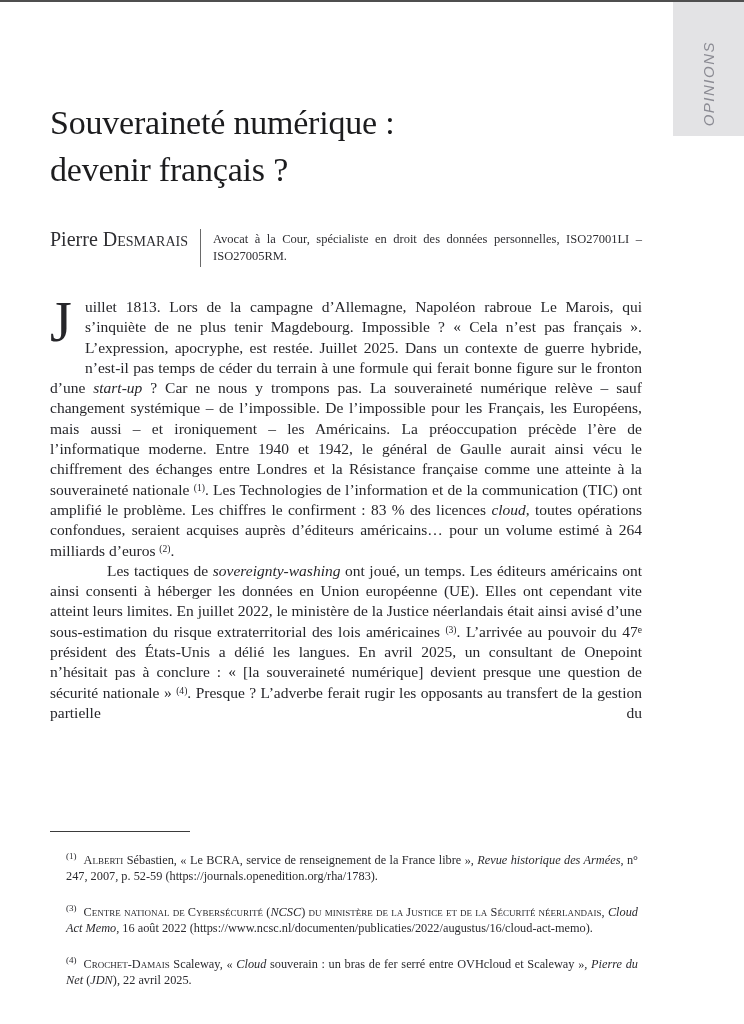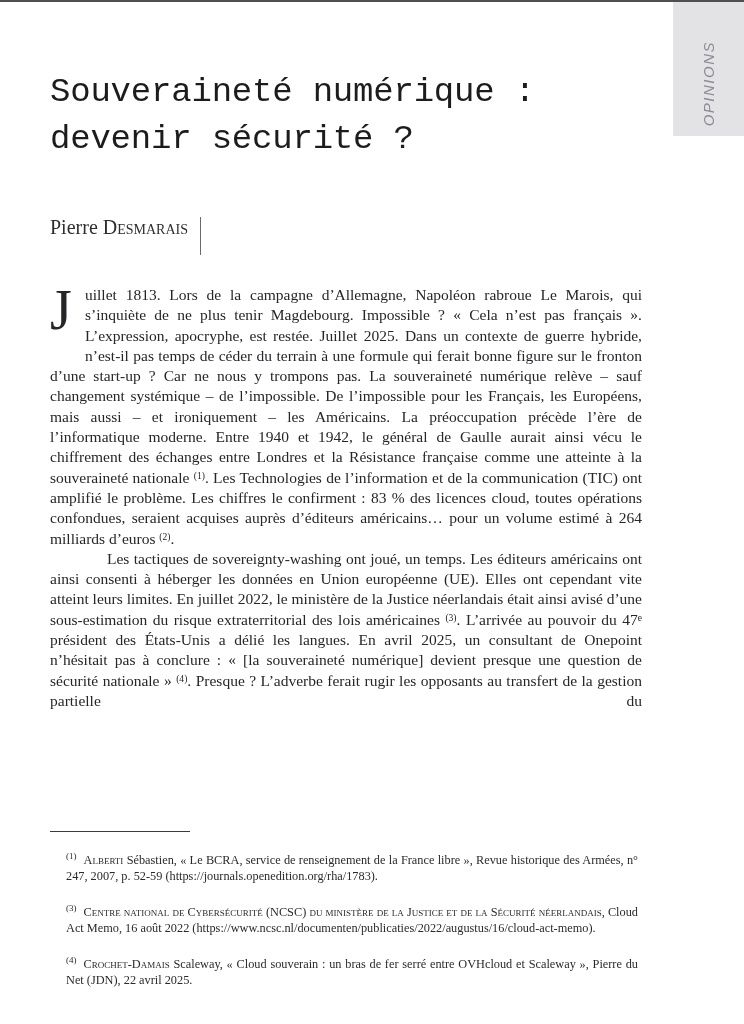--- a/index.html
+++ b/index.html
@@ -13,62 +13,63 @@
     position:absolute;right:0;top:2px;width:71px;height:134px;background:#e3e3e5;
     display:flex;align-items:center;justify-content:center;
   }
   .tab-text{
     writing-mode:vertical-rl;transform:rotate(180deg);
     font-family:"Liberation Sans",sans-serif;font-style:italic;
     font-size:15px;letter-spacing:1.5px;color:#8b8b93;margin-top:30px;
   }
   .content{position:absolute;left:50px;top:0;width:592px;}
   .title{
-    margin:69px 0 0 0;font-family:Liberation Mono, monospace;font-weight:400;
+    margin:99px 0 0 0;font-family:Liberation Serif, serif;font-weight:400;
     font-size:34px;line-height:47px;color:#1c1c1e;letter-spacing:-0.2px;
   }
   .title-line{display:block;}
-  .author-block{display:flex;align-items:flex-start;margin-top:52px;color:#2e2e32;}
+  .author-block{display:flex;align-items:flex-start;margin-top:34px;color:#2e2e32;}
   .author-name{font-size:20px;white-space:nowrap;padding-top:1px;}
   .author-divider{width:1px;background:#6a6a6a;height:38px;margin:2px 12px 0 12px;flex:0 0 1px;}
   .author-affiliation{flex:1;font-size:12.5px;line-height:16.5px;text-align:justify;padding-top:4px;}
   .body-text{margin-top:30px;color:#26262a;}
   .para{font-size:15.5px;line-height:20.3px;text-align:justify;margin:0;}
   .para-indent{text-indent:57px;text-align-last:justify;}
   .dropcap{
     float:left;font-size:56px;line-height:47px;height:60px;width:28px;
     margin:2px 7px 0 0;color:#26262a;
   }
-  .run-i{}
+  .run-i{font-style:italic;}
   .run-sc{font-variant:small-caps;}
   .run-sup{font-size:62%;vertical-align:0.42em;line-height:0;}
   .footnotes{position:absolute;left:50px;width:604px;bottom:20px;color:#2a2a2e;}
   .fn-rule{width:140px;border-top:1.3px solid #3b3b3b;margin-bottom:8px;}
   .fn{font-size:12.3px;line-height:16.2px;text-align:justify;margin:16px;}
   .fn-num{font-size:9px;vertical-align:0.5em;margin-right:7px;}
 </style>
 </head>
 <body>
 
 <div class="page">
   <div class="top-edge"></div>
 
   <div class="opinions-tab">
     <span class="tab-text">OPINIONS</span>
   </div>
 
   <div class="content">
     <h1 class="title">
       <span class="title-line">Souveraineté numérique :</span>
-      <span class="title-line">devenir sécurité ?</span>
+      <span class="title-line">devenir français ?</span>
     </h1>
 
     <div class="author-block">
       <span class="author-name"><span>Pierre </span><span class="run-sc">Desmarais</span></span>
       <span class="author-divider"></span>
+      <span class="author-affiliation">Avocat à la Cour, spécialiste en droit des données personnelles, ISO27001LI – ISO27005RM.</span>
     </div>
 
     <div class="body-text">
       <p class="para para-first"><span class="dropcap">J</span><span><span>uillet 1813. Lors de la campagne d’Allemagne, Napoléon rabroue Le Marois, qui s’inquiète de ne plus tenir Magdebourg. Impossible ? « Cela n’est pas français ». L’expression, apocryphe, est restée. Juillet 2025. Dans un contexte de guerre hybride, n’est-il pas temps de céder du terrain à une formule qui ferait bonne figure sur le fronton d’une </span><span class="run-i">start-up</span><span> ? Car ne nous y trompons pas. La souveraineté numérique relève – sauf changement systémique – de l’impossible. De l’impossible pour les Français, les Européens, mais aussi – et ironiquement – les Américains. La préoccupation précède l’ère de l’informatique moderne. Entre 1940 et 1942, le général de Gaulle aurait ainsi vécu le chiffrement des échanges entre Londres et la Résistance française comme une atteinte à la souveraineté nationale </span><span class="run-sup">(1)</span><span>. Les Technologies de l’information et de la communication (TIC) ont amplifié le problème. Les chiffres le confirment : 83 % des licences </span><span class="run-i">cloud</span><span>, toutes opérations confondues, seraient acquises auprès d’éditeurs américains… pour un volume estimé à 264 milliards d’euros </span><span class="run-sup">(2)</span><span>.</span></span></p>
       <p class="para para-indent"><span><span>Les tactiques de </span><span class="run-i">sovereignty-washing</span><span> ont joué, un temps. Les éditeurs américains ont ainsi consenti à héberger les données en Union européenne (UE). Elles ont cependant vite atteint leurs limites. En juillet 2022, le ministère de la Justice néerlandais était ainsi avisé d’une sous-estimation du risque extraterritorial des lois américaines </span><span class="run-sup">(3)</span><span>. L’arrivée au pouvoir du 47</span><span class="run-sup">e</span><span> président des États-Unis a délié les langues. En avril 2025, un consultant de Onepoint n’hésitait pas à conclure : « [la souveraineté numérique] devient presque une question de sécurité nationale » </span><span class="run-sup">(4)</span><span>. Presque ? L’adverbe ferait rugir les opposants au transfert de la gestion partielle du</span></span></p>
     </div>
   </div>
 
   <div class="footnotes">
     <div class="fn-rule"></div>

